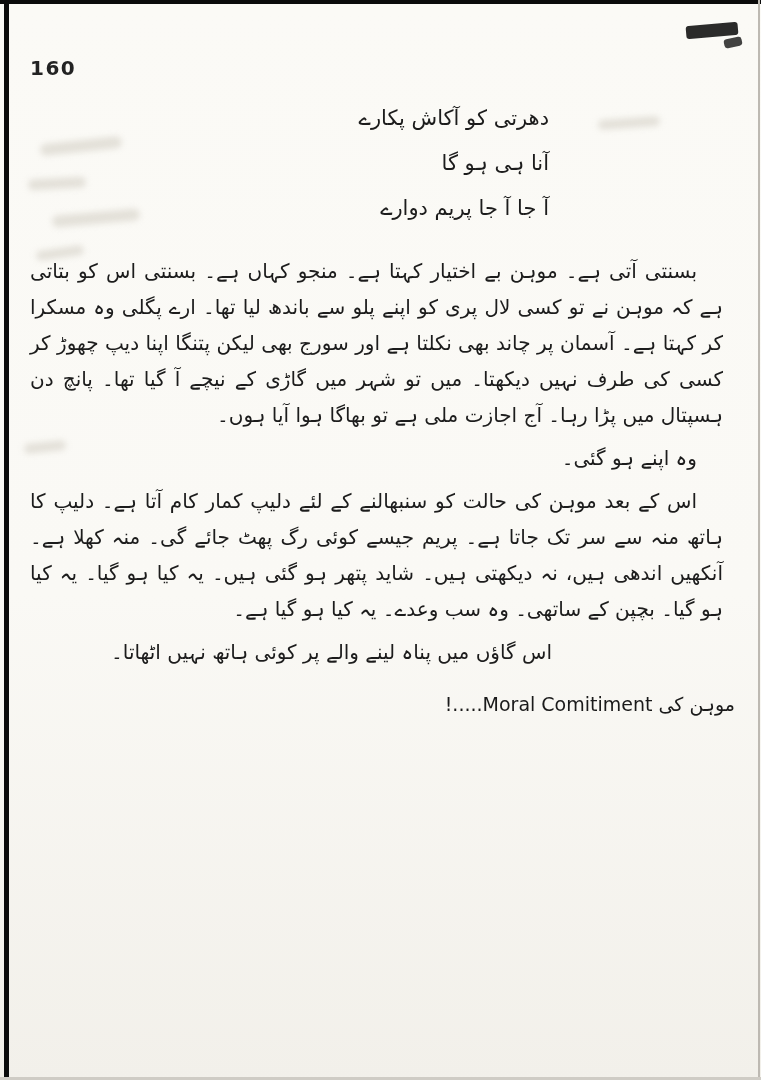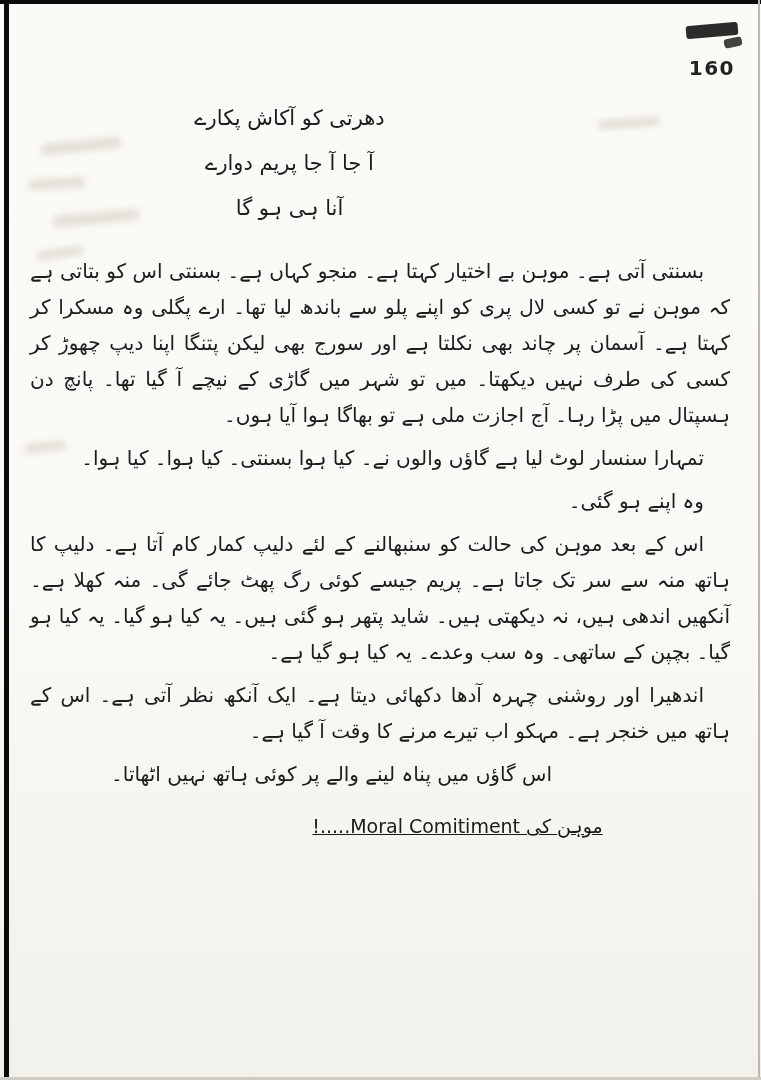--- a/index.html
+++ b/index.html
@@ -42,52 +42,51 @@
   .content {
     position: absolute;
     top: 56px;
     right: 26px;
     left: 30px;
     direction: rtl;
     color: #1c1c1c;
   }
   .page-number {
     direction: ltr;
-    text-align: right;
+    text-align: left;
     font-size: 20px;
     font-weight: bold;
     letter-spacing: 1.5px;
     color: #232323;
     margin: 0 0 16px 0;
   }
   .verse {
     margin: 8px 186px 22px 0;
     font-size: 21px;
     line-height: 45px;
   }
-  .verse-line { margin: 0; text-align: center; }
+  .verse-line { margin: 0; }
   .para {
-    margin: 0 5px 7px 0;
+    margin: 0 12px 7px 0;
     font-size: 20px;
     line-height: 36px;
     text-align: justify;
     text-indent: 26px;
   }
   .para.closing {
     text-indent: 0;
     text-align: center;
     margin: 4px 102px 23px 0;
   }
   .footer-line {
     font-size: 19px;
-    text-align: center;
+    text-align: right;
     padding-left: 150px;
     margin: 20px 0 0 0;
     color: #1a1a1a;
-    text-decoration: underline;
   }
 </style>
 </head>
 <body>
 
 <div class="page">
 
   <div class="edge edge-top"></div>
   <div class="edge edge-left"></div>
   <div class="edge edge-right"></div>
@@ -102,27 +101,25 @@
   <div class="ghost g4"></div>
   <div class="ghost g5"></div>
   <div class="ghost g6"></div>
 
   <div class="content">
 
     <div class="page-number">160</div>
 
     <div class="verse">
       <p class="verse-line">دھرتی کو آکاش پکارے</p>
+      <p class="verse-line">آنا ہی ہو گا</p>
       <p class="verse-line">آ جا آ جا پریم دوارے</p>
-      <p class="verse-line">آنا ہی ہو گا</p>
     </div>
 
     <p class="para">بسنتی آتی ہے۔ موہن بے اختیار کہتا ہے۔ منجو کہاں ہے۔ بسنتی اس کو بتاتی ہے کہ موہن نے تو کسی لال پری کو اپنے پلو سے باندھ لیا تھا۔ ارے پگلی وہ مسکرا کر کہتا ہے۔ آسمان پر چاند بھی نکلتا ہے اور سورج بھی لیکن پتنگا اپنا دیپ چھوڑ کر کسی کی طرف نہیں دیکھتا۔ میں تو شہر میں گاڑی کے نیچے آ گیا تھا۔ پانچ دن ہسپتال میں پڑا رہا۔ آج اجازت ملی ہے تو بھاگا ہوا آیا ہوں۔</p>
-    <p class="para">تمہارا سنسار لوٹ لیا ہے گاؤں والوں نے۔ کیا ہوا بسنتی۔ کیا ہوا۔ کیا ہوا۔</p>
     <p class="para">وہ اپنے ہو گئی۔</p>
     <p class="para">اس کے بعد موہن کی حالت کو سنبھالنے کے لئے دلیپ کمار کام آتا ہے۔ دلیپ کا ہاتھ منہ سے سر تک جاتا ہے۔ پریم جیسے کوئی رگ پھٹ جائے گی۔ منہ کھلا ہے۔ آنکھیں اندھی ہیں، نہ دیکھتی ہیں۔ شاید پتھر ہو گئی ہیں۔ یہ کیا ہو گیا۔ یہ کیا ہو گیا۔ بچپن کے ساتھی۔ وہ سب وعدے۔ یہ کیا ہو گیا ہے۔</p>
-    <p class="para">اندھیرا اور روشنی چہرہ آدھا دکھائی دیتا ہے۔ ایک آنکھ نظر آتی ہے۔ اس کے ہاتھ میں خنجر ہے۔ مہکو اب تیرے مرنے کا وقت آ گیا ہے۔</p>
     <p class="para closing">اس گاؤں میں پناہ لینے والے پر کوئی ہاتھ نہیں اٹھاتا۔</p>
 
     <p class="footer-line">موہن کی Moral Comitiment.....!</p>
 
   </div>
 </div>
 
 </body></html>

